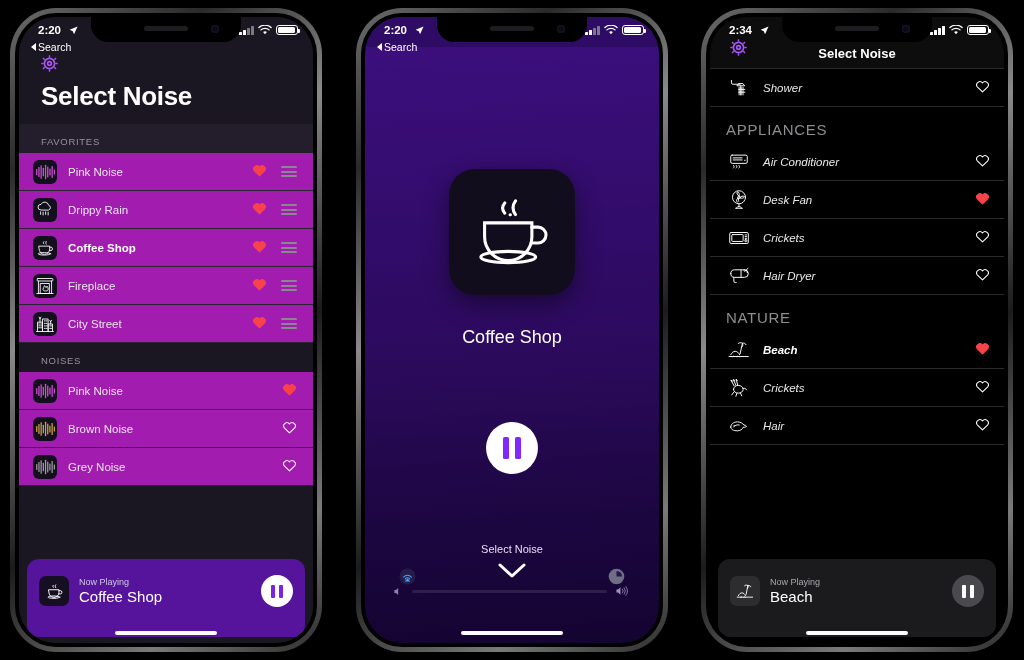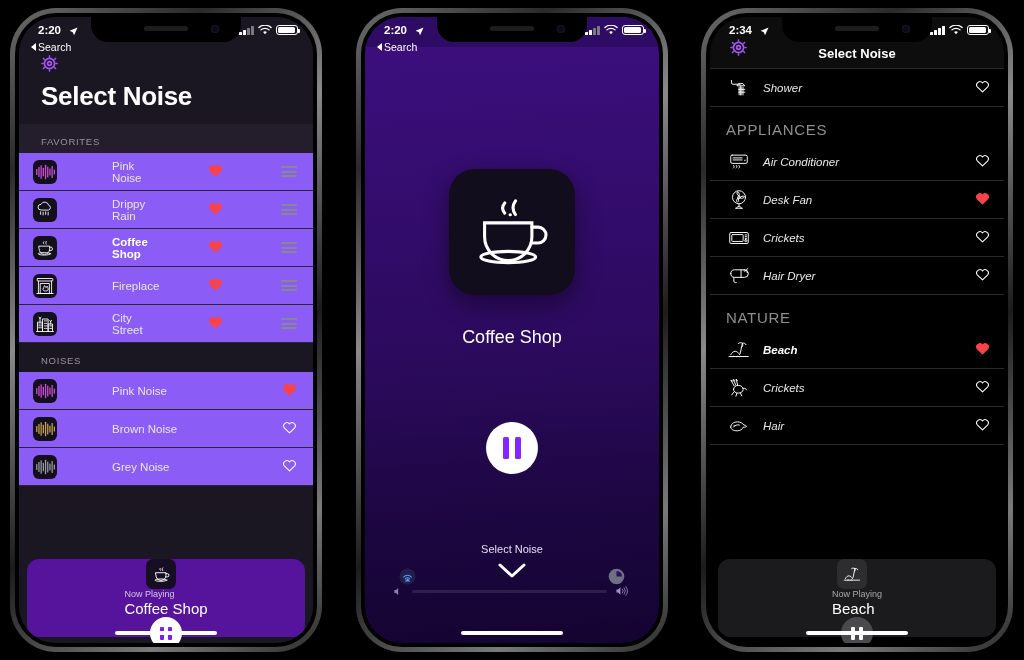--- a/index.html
+++ b/index.html
@@ -51,21 +51,21 @@
     width: 102px; height: 4px; border-radius: 3px; background: #fff; z-index: 45;
   }
 
   
   .statusbar {
     position: absolute; top: 0; left: 0; right: 0; height: 26px;
     display: flex; align-items: center; justify-content: space-between;
     padding: 0 15px 0 19px; z-index: 30;
     color: #fff; font-size: 11.5px; font-weight: bold;
   }
-  .sb-left { display: flex; align-items: flex-end; gap: 8px; }
+  .sb-left { display: flex; align-items: center; gap: 8px; }
   .loc-arrow { width: 9px; height: 9px; display:block; }
   .sb-right { display: flex; align-items: center; gap: 4px; }
   .bars { display: flex; align-items: flex-end; gap: 1.5px; height: 9px; }
   .bars i { display:block; width: 2.6px; background: #fff; border-radius: .5px; }
   .bars i:nth-child(1){height:3px}.bars i:nth-child(2){height:5px}
   .bars i:nth-child(3){height:7px}.bars i:nth-child(4){height:9px}
   .bars.dim i:nth-child(3),.bars.dim i:nth-child(4){background:#7a7a82}
   .batt { width: 22px; height: 10.5px; border: 1.2px solid #fff; border-radius: 3px; position: relative; }
   .batt::after { content:''; position:absolute; right:-3.2px; top:3px; width:1.8px;height:4px;background:#fff;border-radius:0 1px 1px 0;}
   .batt i { position:absolute; left:1.3px; top:1.3px; bottom:1.3px; width:17px; background:#fff; border-radius:1.5px;}
@@ -86,43 +86,42 @@
     font-size: 26px; font-weight: bold; color: #fff; padding: 0 0 12px 22px; letter-spacing: -.3px;
   }
   .p1-list { flex: 1 1 auto; overflow: hidden; background: #1b1722; }
   .sec-head {
     font-size: 9.5px; color: #98929f; letter-spacing: .7px;
     padding: 12px 0 6px 22px; background: #231d2c;
   }
   .sec-head.plain { background: #1b1722; }
   .row {
     display: flex; align-items: center; height: 38px;
-    padding: 0 16px 0 14px; background: #8b5cf6;
+    padding: 0 16px 0 14px; background: #a21caf;
     border-bottom: 1px solid #2a2433;
-    gap: 44px;
   }
   .tile {
     width: 24px; height: 24px; border-radius: 6px; background: #140f1c;
     flex: 0 0 auto; display:flex; align-items:center; justify-content:center;
     margin-right: 11px;
   }
   .row-label { flex: 1 1 auto; color: #e8e6ea; font-size: 11.5px; }
   .row-label.playing { font-weight: bold; color: #fff; }
   .heart { width: 15px; height: 14px; flex: 0 0 auto; }
   .drag {
     width: 16px; flex: 0 0 auto; margin-left: 14px;
     display: flex; flex-direction: column; gap: 2.5px;
   }
   .drag span { display:block; height: 2px; background: #8b8792; border-radius: 1px; }
 
   
   .nowplaying {
     position: absolute; left: 8px; right: 8px; bottom: 6px; height: 78px;
     border-radius: 12px; display: flex; align-items: center;
-    padding: 0 12px 14px 12px; z-index: 35; flex-direction: column;
+    padding: 0 12px 14px 12px; z-index: 35;
   }
   #np1 { background: #55149b; }
   #np3 { background: #1b1b1d; }
   .np-tile {
     width: 30px; height: 30px; border-radius: 7px; flex: 0 0 auto;
     display: flex; align-items: center; justify-content: center; margin-right: 10px;
   }
   #np1 .np-tile { background: #160e22; }
   #np3 .np-tile { background: #2d2d30; }
   .np-text { flex: 1 1 auto; min-width: 0; }

